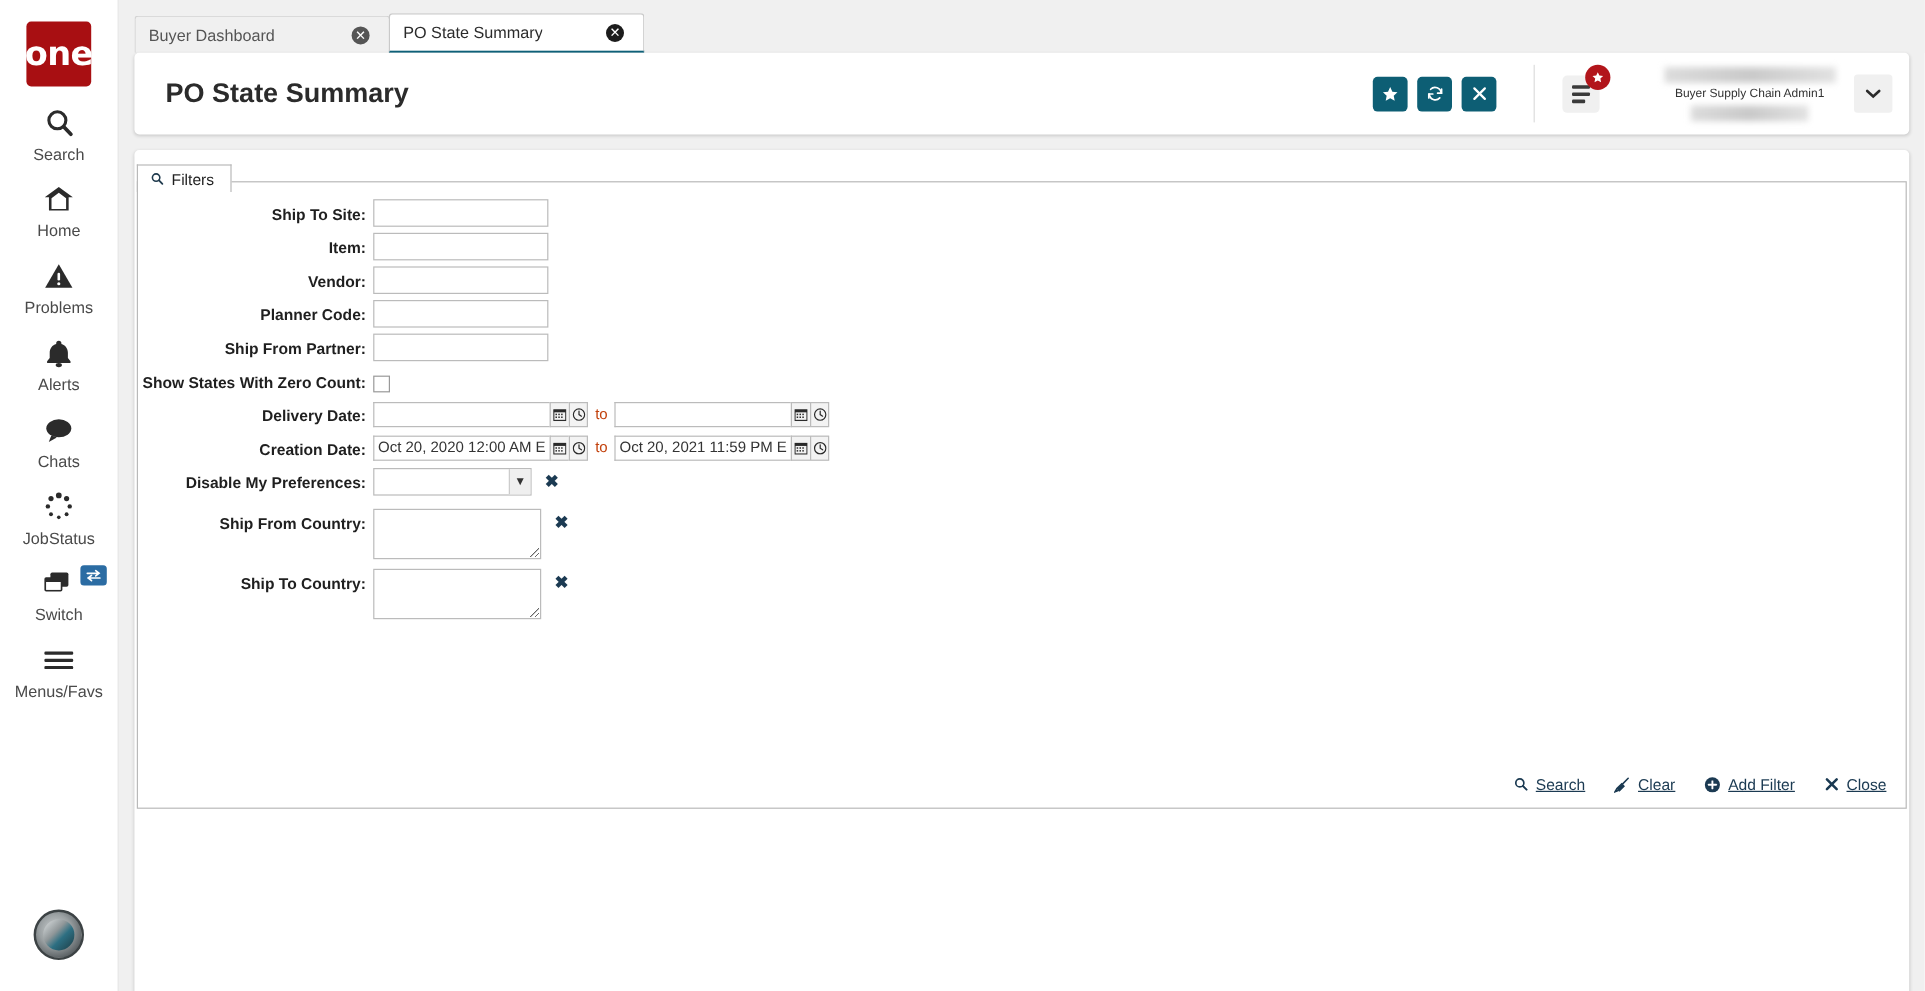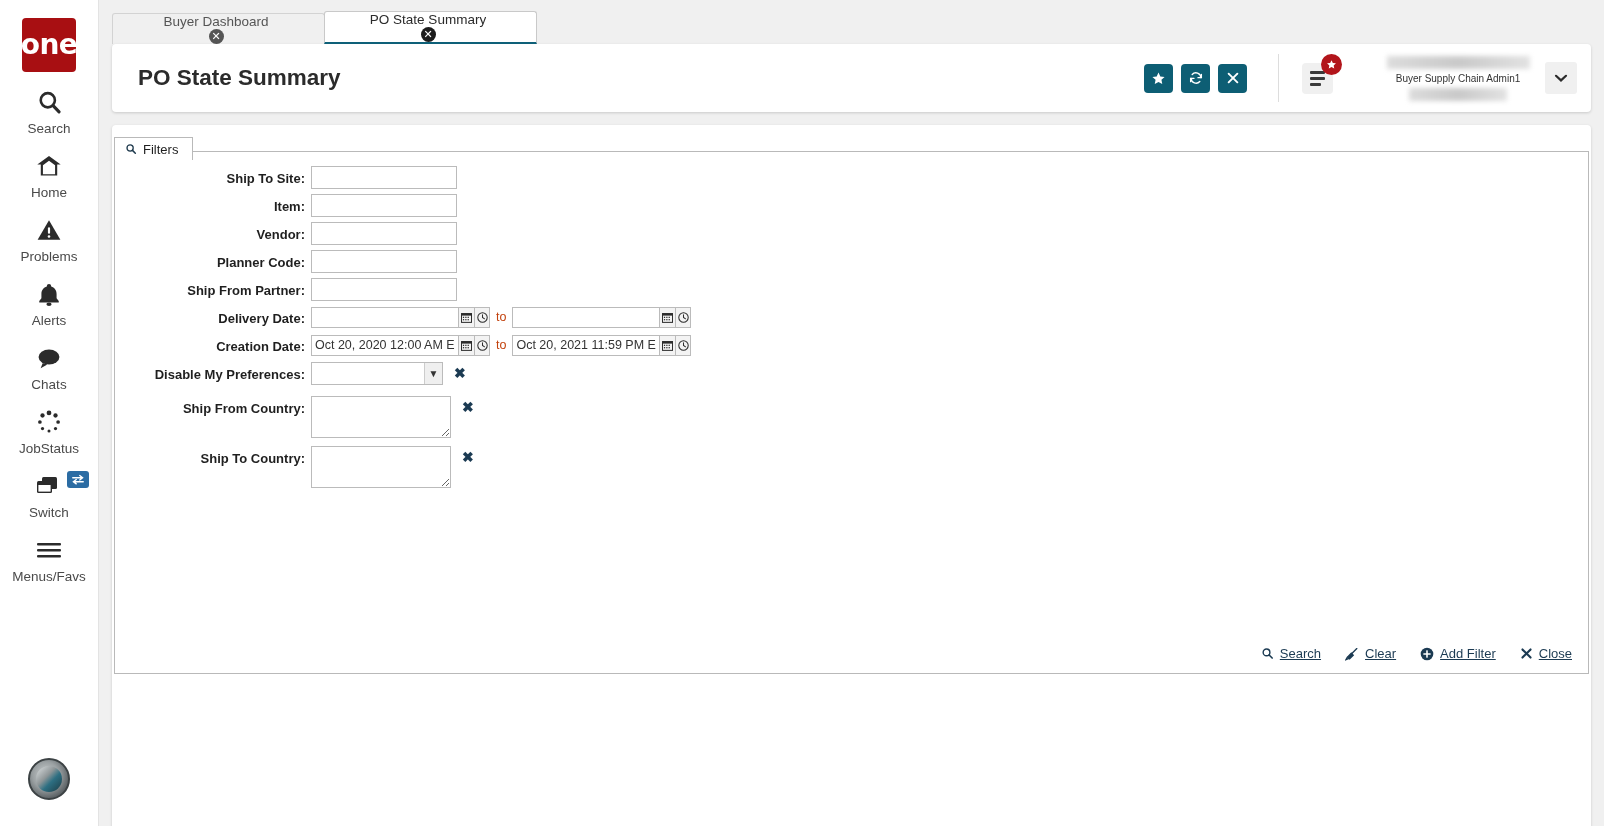--- a/index.html
+++ b/index.html
@@ -68,21 +68,20 @@
     height: 44px; background:#f0f0f0; position: relative;
     padding-left: 13px; display: flex; align-items: flex-end;
   }
   .tab {
     height: 31px; width: 213px; background: #f0f0f0;
     border: 1px solid #d3d3d3; border-bottom: none;
     border-radius: 3px 3px 0 0;
     display: flex; align-items: center; justify-content: space-between;
     padding: 0 16px 0 11px; cursor: pointer; position: relative;
     margin-right: -1px;
-    flex-direction: column;
   }
   .tab .tab-label { font-size: 13.5px; color: #555; white-space: nowrap; overflow: hidden; }
   .tab.active {
     background:#fff; border:1px solid #c9c9c9; border-bottom: 2px solid #0e6078;
     height: 33px; z-index: 3;
   }
   .tab.active .tab-label { color: #2b2b2b; }
   .tab-close {
     width: 15px; height: 15px; border-radius: 50%;
     background: #555; color: #fff; font-size: 11px; line-height: 15px;
@@ -422,20 +421,24 @@
         </div>
         <div class="frow">
           <div class="flabel">Planner Code:</div>
           <input class="finput" value="" style="">
         </div>
         <div class="frow">
           <div class="flabel">Ship From Partner:</div>
           <input class="finput" value="" style="">
         </div>
 
+        <div class="frow">
+          <div class="flabel">Show States With Zero Count:</div>
+          <span class="chk"></span>
+        </div>
 
 
         <div class="frow">
           <div class="flabel">Delivery Date:</div>
           <div class="dategroup">
             <input class="dateinput" value="" style="">
             <span class="iconbtn mid">
               <svg width="11" height="11" viewBox="0 0 14 14" fill="#2b2b2b">
                 <rect x="0.6" y="2" width="12.8" height="11.2" fill="none" stroke="#2b2b2b" stroke-width="1.3"></rect>
                 <rect x="0.6" y="2" width="12.8" height="2.6"></rect>

